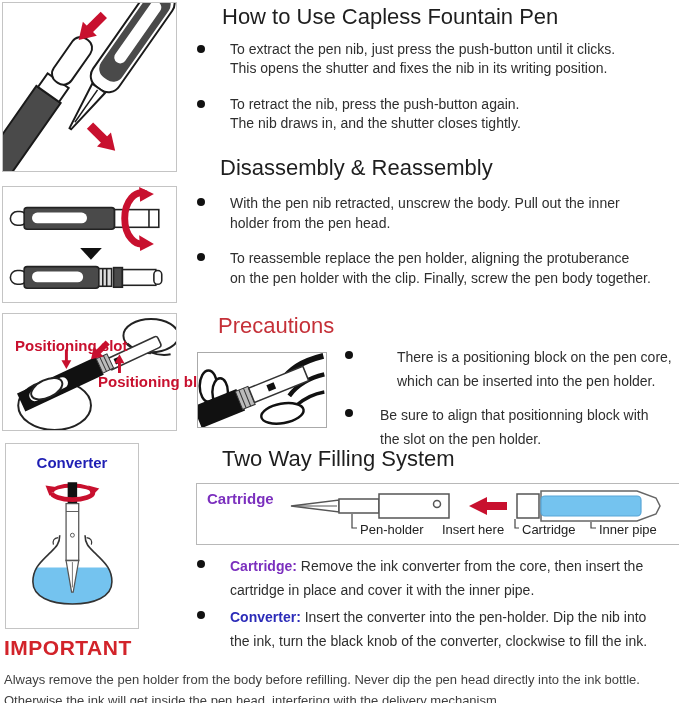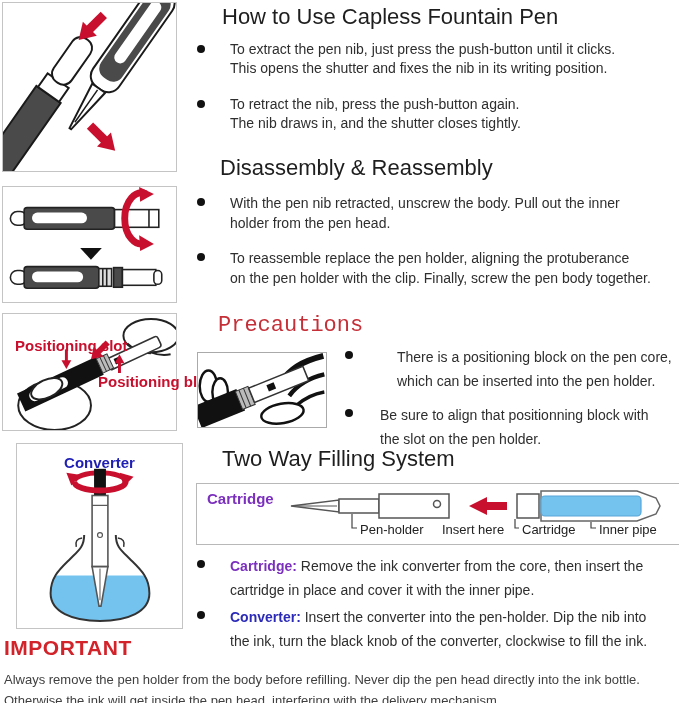--- a/index.html
+++ b/index.html
@@ -1,21 +1,21 @@
 <!DOCTYPE html>
 <html style="--red: #C8102E; --heading-red: #C53038; --important-red: #D2232A; --purple: #7B2FBE; --blue: #2B2BB8; --converter-blue: #1F1FB4; --ink: #74C3EF; --text: #2E2E2E;"><head>
 <meta charset="utf-8">
 <style>
   html,body{margin:0;padding:0;background:#fff;}
   .page{position:relative;width:679px;height:703px;background:#fff;overflow:hidden;
         font-family:"Liberation Sans",sans-serif;color:#2e2e2e;}
   .figbox{position:absolute;border:1px solid #c4c4c4;background:#fff;box-sizing:border-box;}
   .figbox svg{display:block;width:100%;height:100%;}
   .h2{position:absolute;font-size:22px;line-height:26px;color:#1e1e1e;white-space:nowrap;}
-  .h2.red{color:var(--heading-red,#c53038);font-family:Liberation Mono, monospace;}
+  .h2.red{color:var(--heading-red,#c53038);}
   .bullet{position:absolute;display:flex;gap:8px;}
   .dot{flex:0 0 auto;width:8px;height:8px;border-radius:50%;background:#111;margin-top:5px;}
   .bt{margin-left:17px;font-size:14px;line-height:19px;color:var(--text,#2e2e2e);white-space:nowrap;}
   .lh20 .bt{line-height:20px;}
   .lh24 .bt{line-height:24px;}
   .lh24 .dot{margin-top:6px;}
   .lead{font-weight:700;}
   .lead.purple{color:var(--purple,#7b2fbe);}
   .lead.blue{color:var(--blue,#2b2bb8);}
   .important{position:absolute;left:4px;top:636px;font-size:21px;font-weight:700;
@@ -132,21 +132,21 @@
       </g>
       <g>
         <line x1="118" y1="60" x2="118" y2="48" class="red-stroke" stroke-width="3"></line>
         <polygon class="red" points="113,50 123,50 118,41"></polygon>
       </g>
     </svg>
     <div class="figlabel-red" style="left:12px;top:23px">Positioning slot</div>
     <div class="figlabel-red" style="left:95px;top:59px">Positioning block</div>
   </div>
 
-  <div class="figbox" style="left:16px;top:443px;width:167px;height:186px">
+  <div class="figbox" style="left:5px;top:443px;width:134px;height:186px">
     <svg viewBox="0 0 167 186">
 
       <path d="M58,38 A26,9 0 0 1 110,38" fill="none" class="red-stroke" stroke-width="5"></path>
 
       <rect x="78" y="25" width="12" height="27" fill="#111"></rect>
 
       <path d="M58,38 A26,9 0 0 0 110,38" fill="none" class="red-stroke" stroke-width="6"></path>
       <polygon class="red" points="50,29 63,31 55,42"></polygon>
       <polygon class="red" points="104,29 118,33 108,43"></polygon>
 

